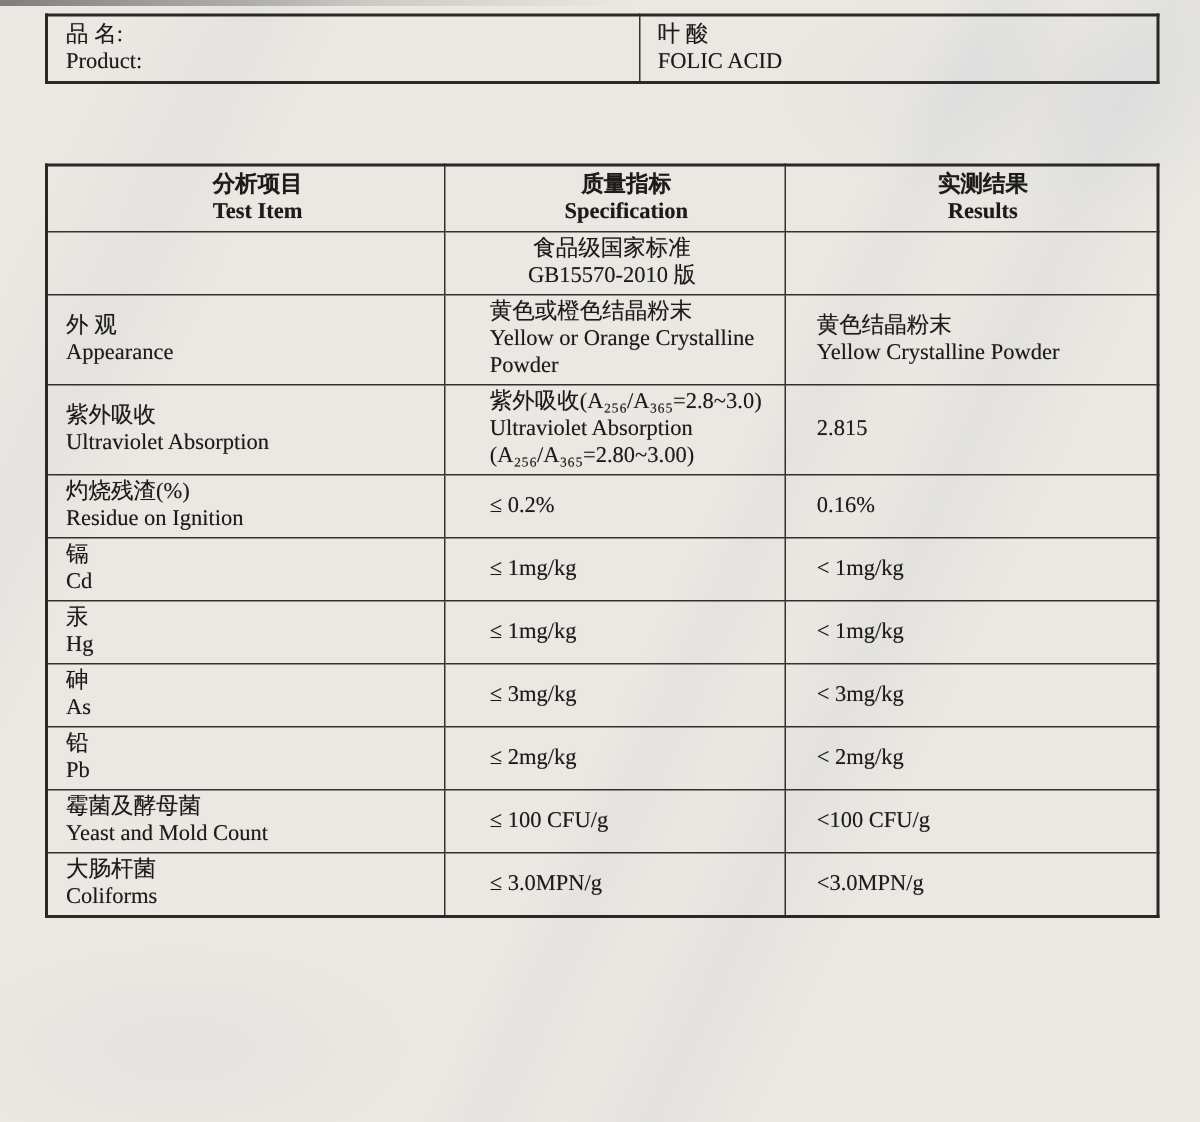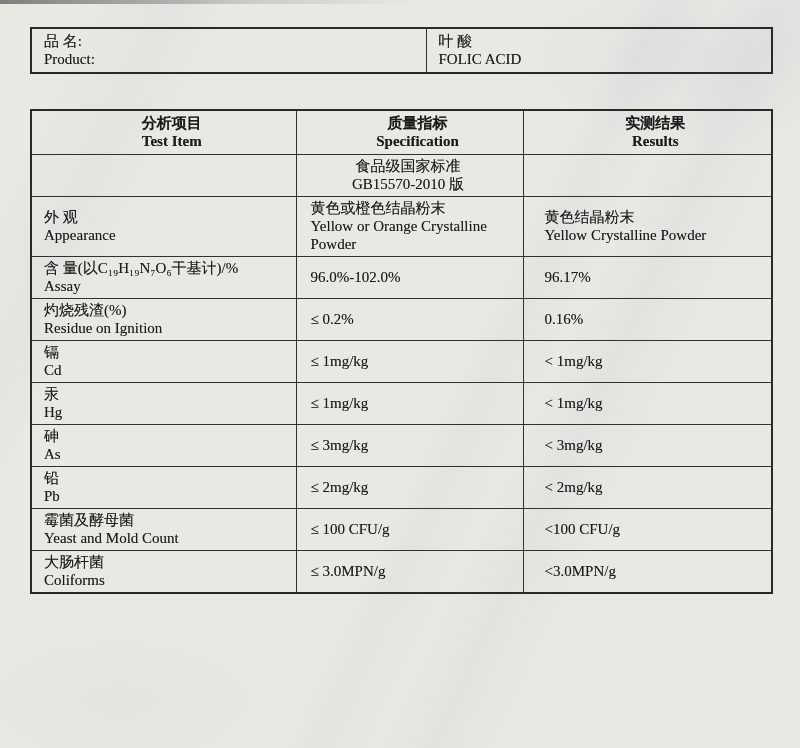--- a/index.html
+++ b/index.html
@@ -36,31 +36,31 @@
   td {
     border: 1.6px solid #33312d;
     font-size: 15px;
     line-height: 18px;
     white-space: pre-line;
     vertical-align: middle;
     padding: 2px 6px 3px 12px;
     text-shadow: 0 0 0.5px rgba(20,20,20,0.45);
     overflow: hidden;
   }
-  .info-table { left: 30px; top: 27px; width: 741px; border: 2.4px solid #2a2926; }
+  .info-table { left: 30px; top: 9px; width: 741px; border: 2.4px solid #2a2926; }
   .info-table td { height: 38px; }
   .main-table { left: 30px; top: 109px; width: 741px; border: 2.4px solid #2a2926; }
   .main-table .hdr td {
     font-weight: bold;
     text-align: center;
     height: 38px;
     padding-left: 22px;
   }
   .std-row td { height: 34px; text-align: center; padding-left: 3px; }
-  .c-spec { padding-left: 14px; }
+  .c-spec { padding-left: 30px; }
   .c-result { padding-left: 21px; }
 </style>
 </head>
 <body>
 
 <div class="page">
   <div class="streaks"></div>
   <div class="edge-smudge"></div>
 
   <table class="info-table">
@@ -103,24 +103,26 @@
     <tr>
           <td class="c-item">外  观
 Appearance</td>
           <td class="c-spec">黄色或橙色结晶粉末
 Yellow or Orange Crystalline
 Powder</td>
           <td class="c-result">黄色结晶粉末
 Yellow Crystalline Powder</td>
         </tr>
         <tr>
-          <td class="c-item">含  量(以C₁₉H₁₉N₇O₆干基计)/%
-Assay</td>
-          <td class="c-spec">96.0%-102.0%</td>
-          <td class="c-result">96.17%</td>
+          <td class="c-item">紫外吸收
+Ultraviolet Absorption</td>
+          <td class="c-spec">紫外吸收(A₂₅₆/A₃₆₅=2.8~3.0)
+Ultraviolet  Absorption
+(A₂₅₆/A₃₆₅=2.80~3.00)</td>
+          <td class="c-result">2.815</td>
         </tr>
         <tr>
           <td class="c-item">灼烧残渣(%)
 Residue on Ignition</td>
           <td class="c-spec">≤ 0.2%</td>
           <td class="c-result">0.16%</td>
         </tr>
         <tr>
           <td class="c-item">镉
 Cd</td>

